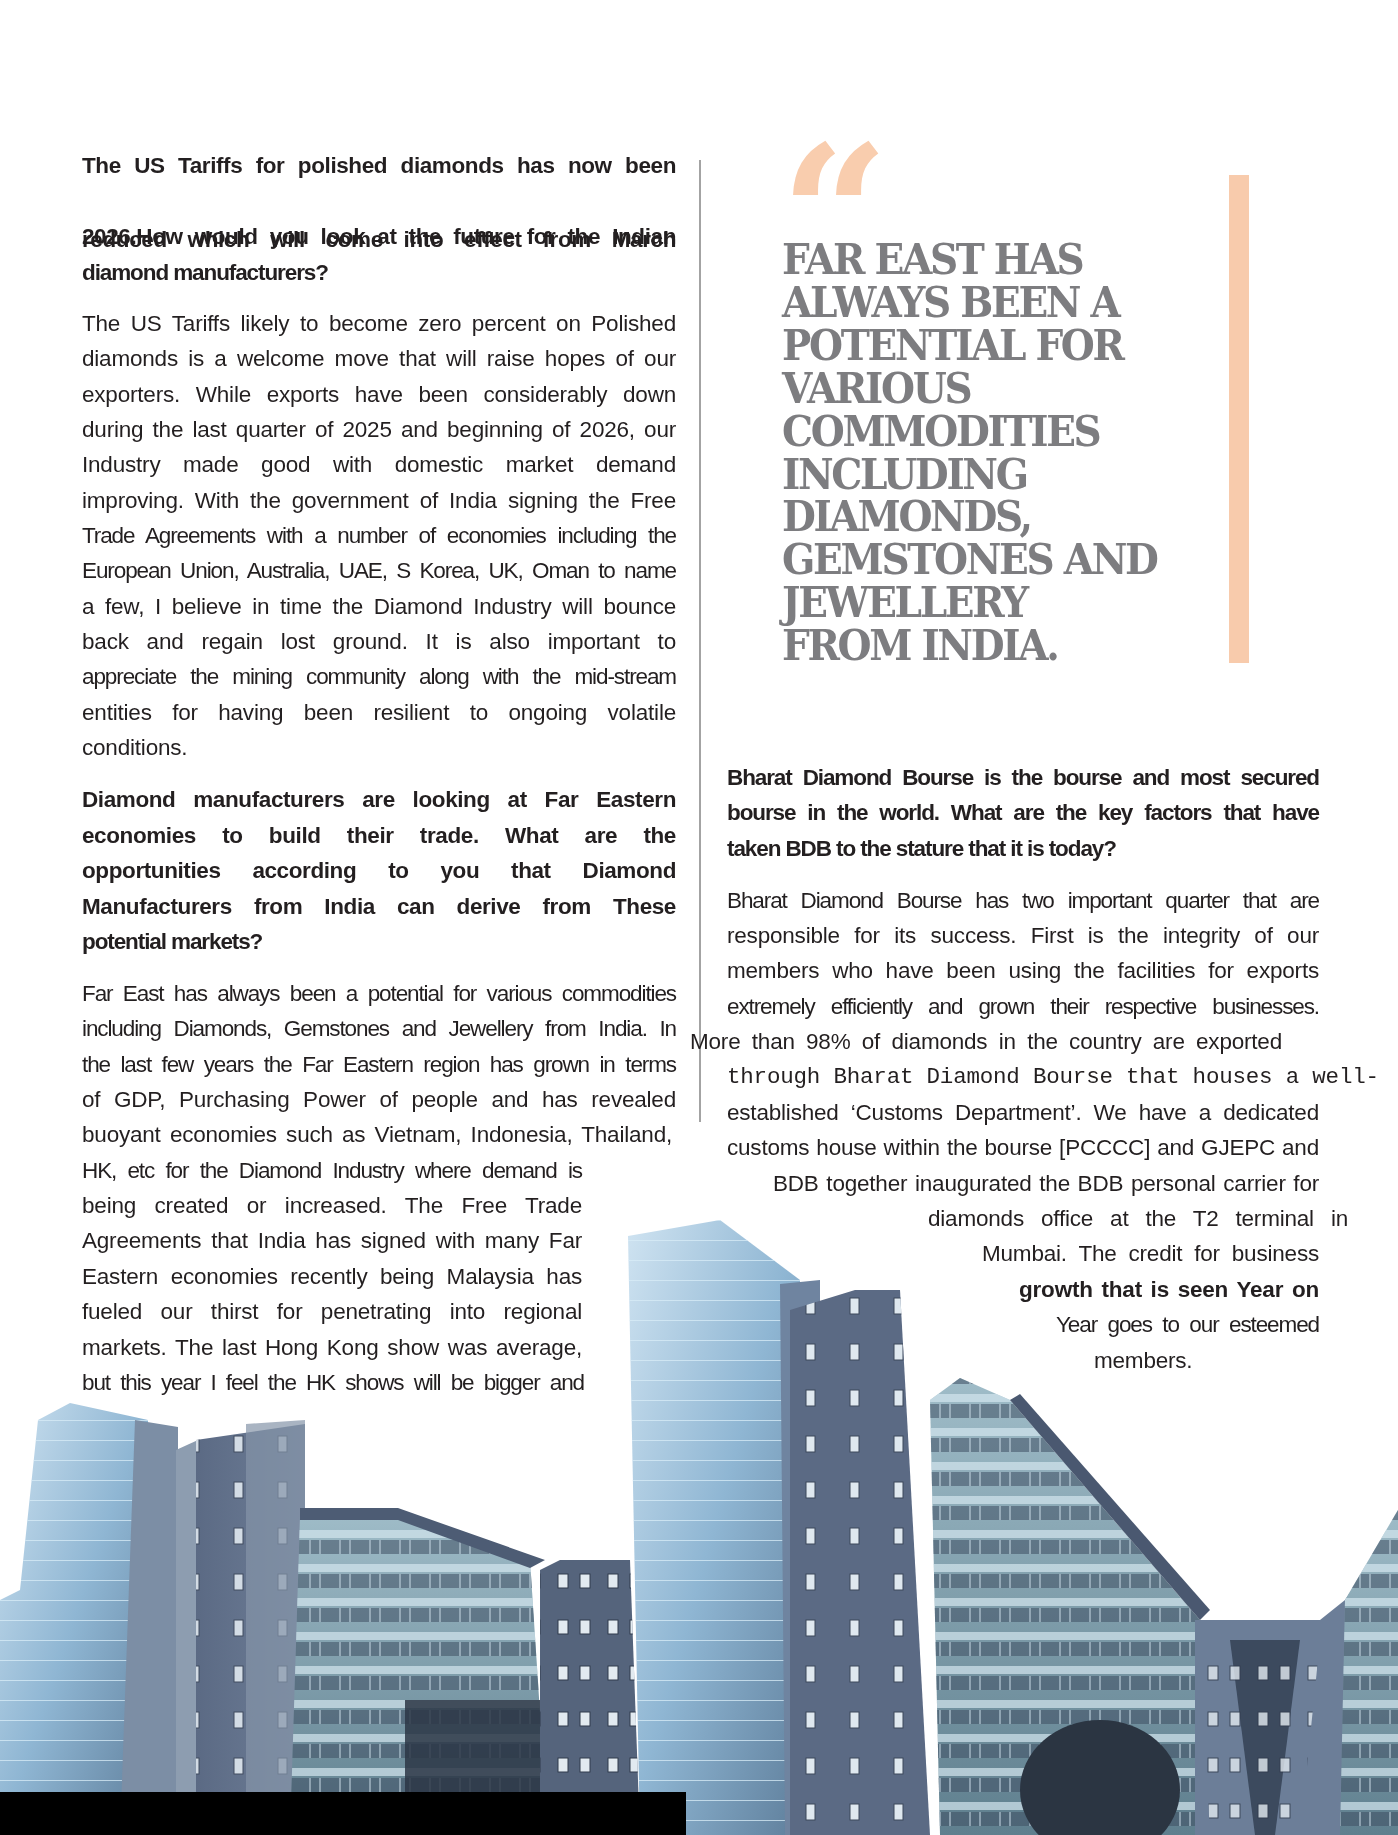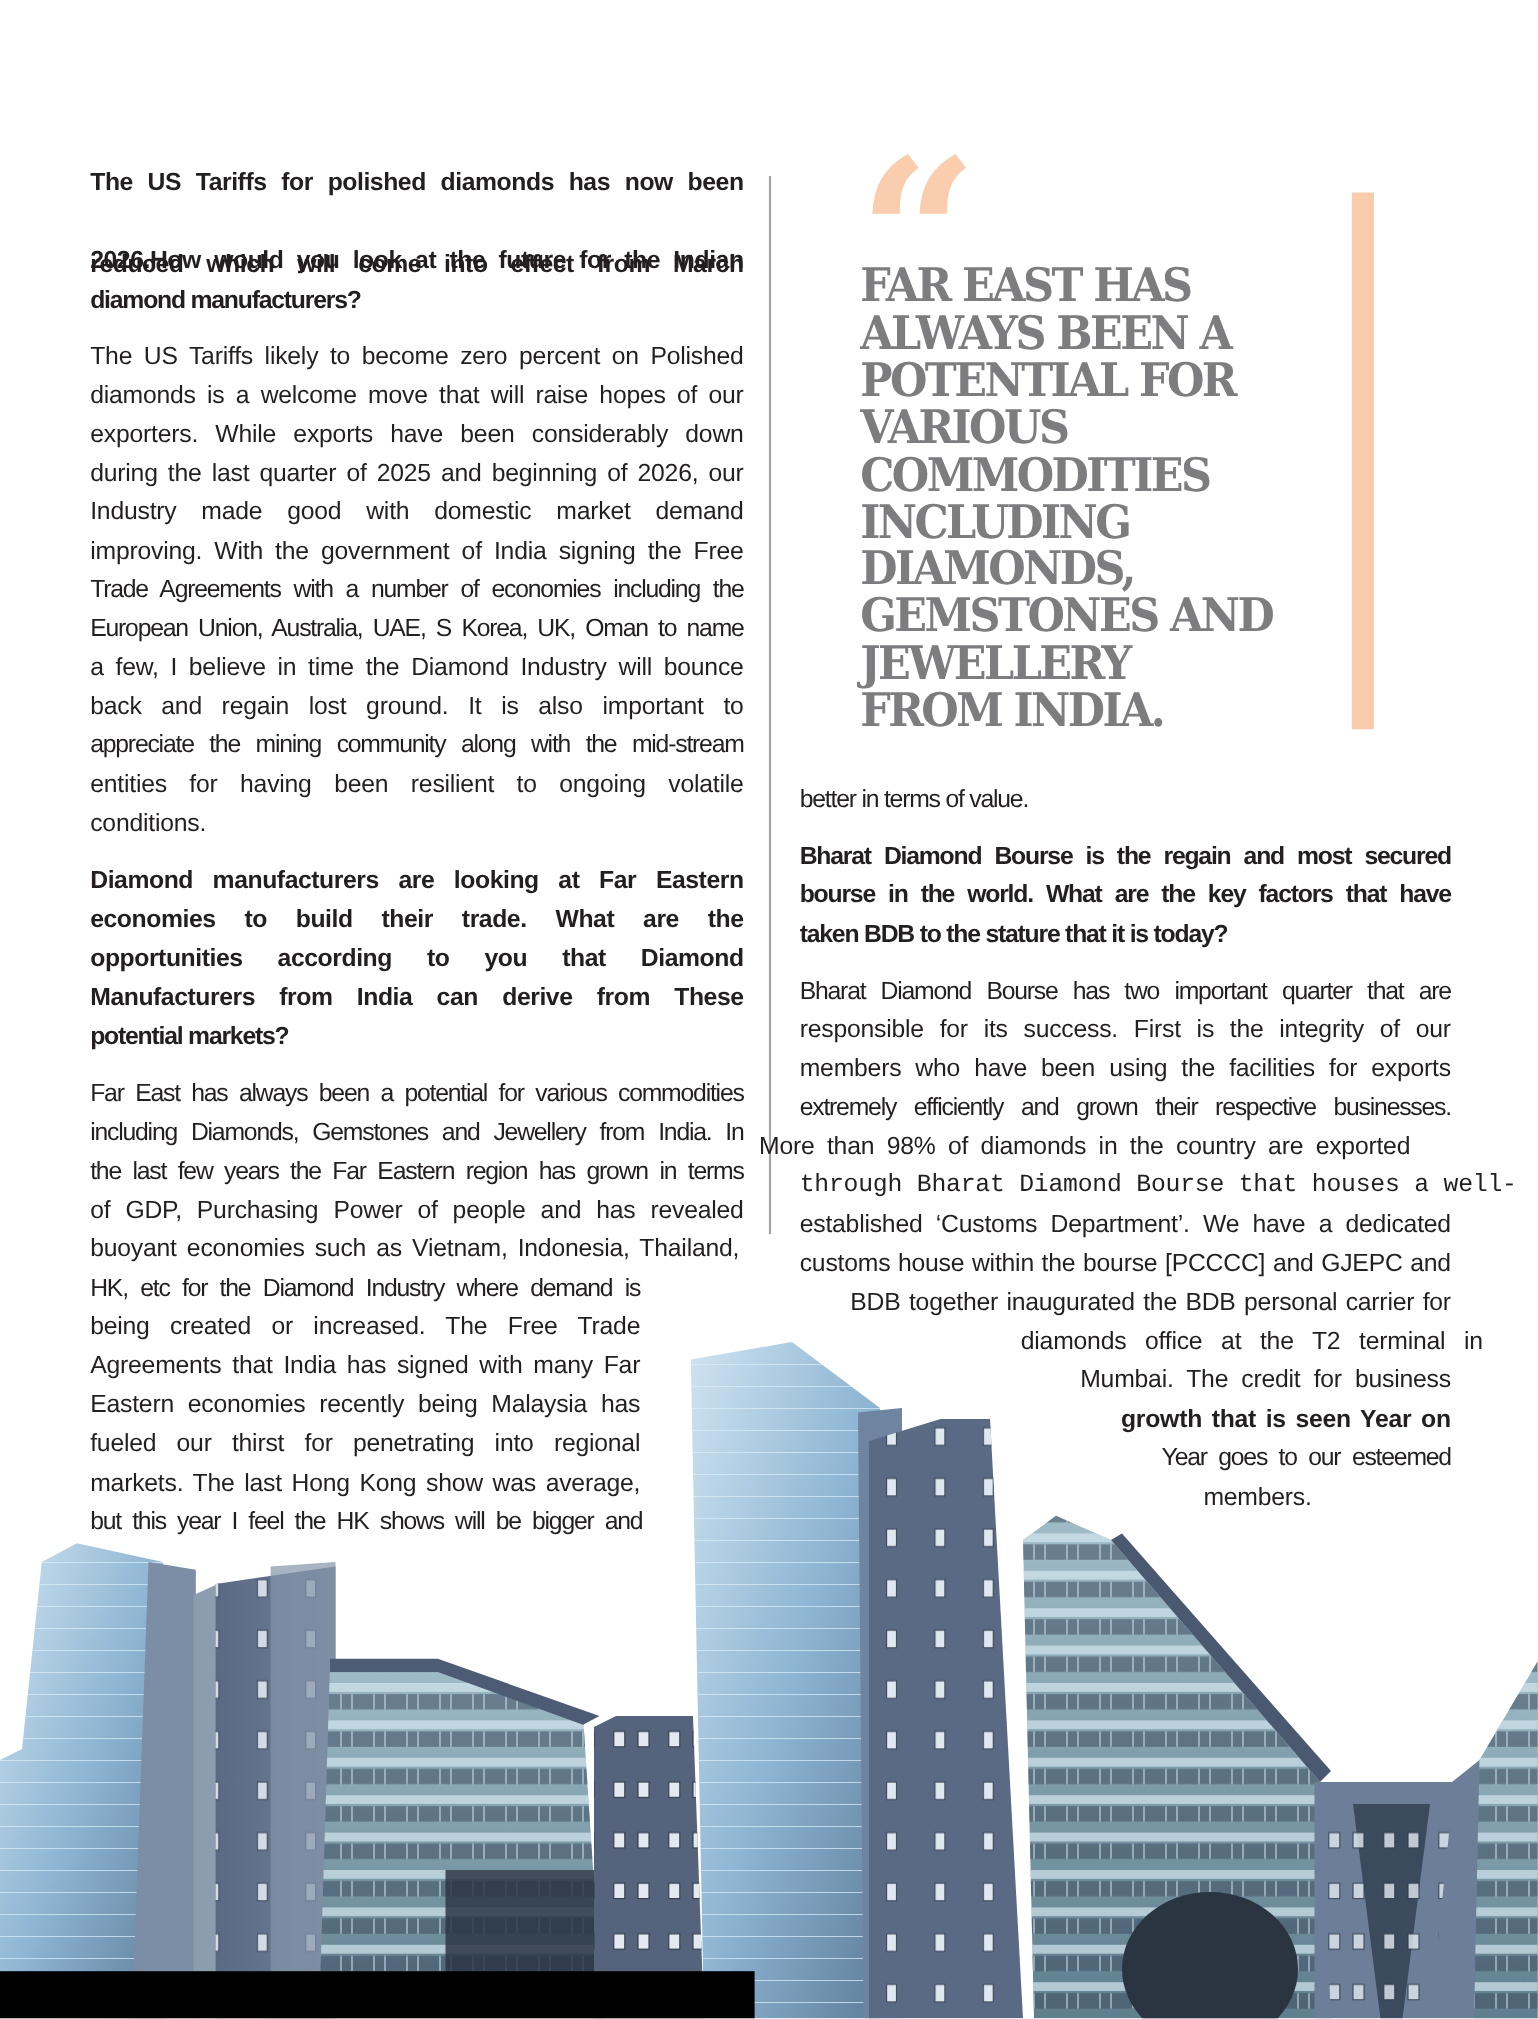--- a/index.html
+++ b/index.html
@@ -114,24 +114,23 @@
     <div class="pull-line" style="top:367px;">VARIOUS</div>
     <div class="pull-line" style="top:410px;">COMMODITIES</div>
     <div class="pull-line" style="top:453px;">INCLUDING</div>
     <div class="pull-line" style="top:495px;">DIAMONDS,</div>
     <div class="pull-line" style="top:538px;">GEMSTONES AND</div>
     <div class="pull-line" style="top:581px;">JEWELLERY</div>
     <div class="pull-line" style="top:624px;">FROM INDIA.</div>
     <div class="quote-bar"></div>
   </div>
 
-  <div class="line last condensed" style="left:727px;top:709px;width:592px;">better in terms of value.</div>
-
-  <div>
-    <div class="line bold condensed" style="left:727px;top:760px;width:592px;">Bharat Diamond Bourse is the regain and most secured</div>
+
+  <div>
+    <div class="line bold condensed" style="left:727px;top:760px;width:592px;">Bharat Diamond Bourse is the bourse and most secured</div>
     <div class="line bold condensed" style="left:727px;top:795px;width:592px;">bourse in the world. What are the key factors that have</div>
     <div class="line bold last condensed" style="left:727px;top:831px;width:592px;">taken BDB to the stature that it is today?</div>
   </div>
 
   <div>
     <div class="line condensed" style="left:727px;top:883px;width:592px;">Bharat Diamond Bourse has two important quarter that are</div>
     <div class="line" style="left:727px;top:918px;width:592px;">responsible for its success. First is the integrity of our</div>
     <div class="line" style="left:727px;top:953px;width:592px;">members who have been using the facilities for exports</div>
     <div class="line condensed" style="left:727px;top:989px;width:592px;">extremely efficiently and grown their respective businesses.</div>
     <div class="line" style="left:690px;top:1024px;width:592px;">More than 98% of diamonds in the country are exported</div>

